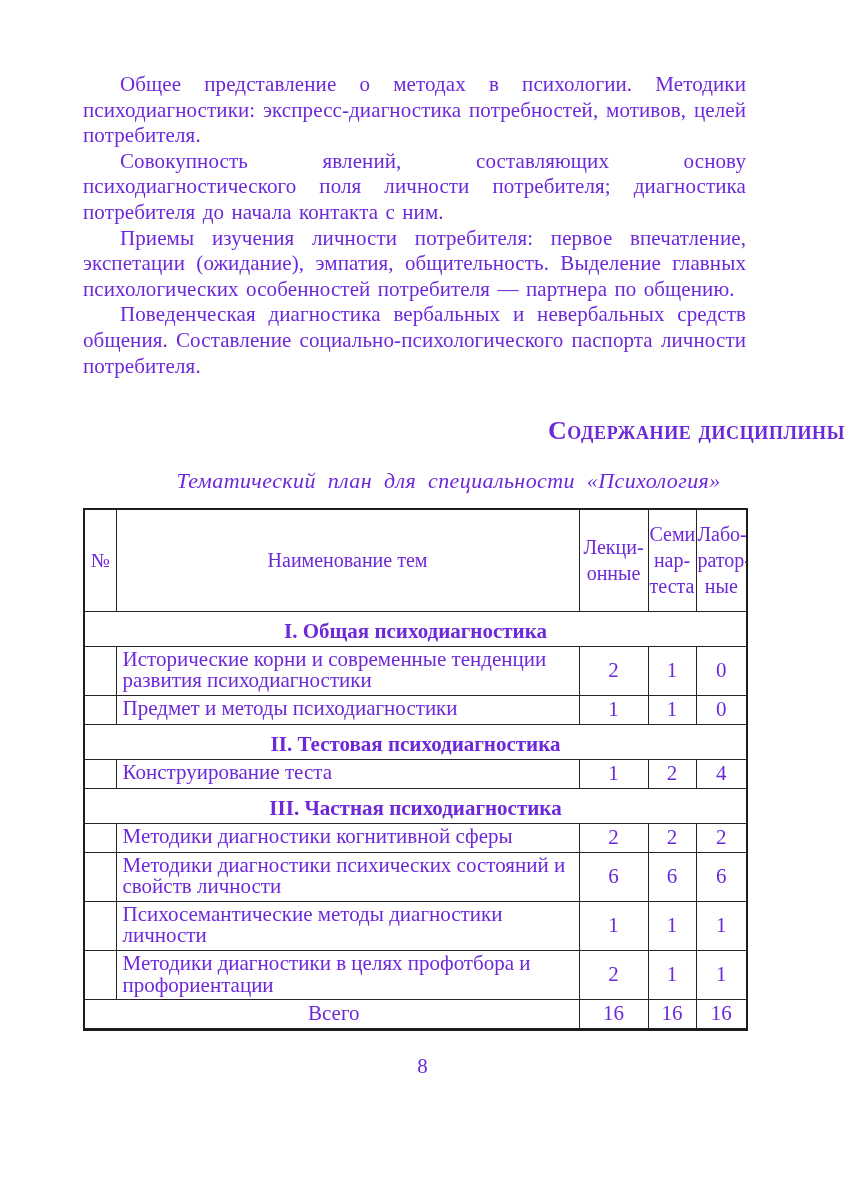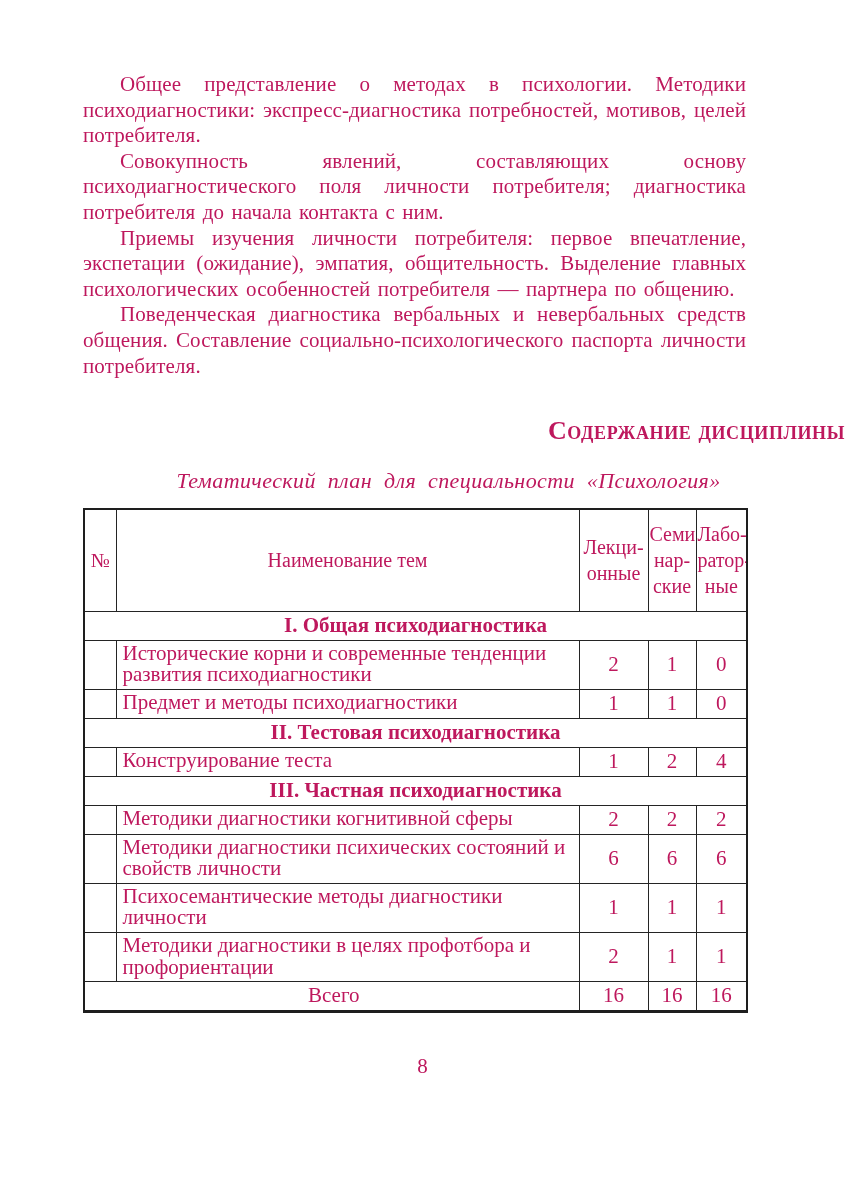--- a/index.html
+++ b/index.html
@@ -2,21 +2,21 @@
 <html><head>
 <meta charset="utf-8">
 <style>
   html, body { margin: 0; padding: 0; background: #ffffff; }
   .page {
     position: relative;
     width: 845px;
     height: 1182px;
     background: #ffffff;
     font-family: "Liberation Serif", serif;
-    color: #be185d;
+    color: #6d28d9;
     overflow: hidden;
   }
   
   .body-text {
     position: absolute;
     left: 83px;
     top: 72px;
     width: 663px;
     font-size: 21px;
     line-height: 25.6px;
@@ -76,21 +76,21 @@
     line-height: 26px;
     text-align: center;
     vertical-align: middle;
     padding: 2px 1px;
   }
   tr.section { height: 29px; }
   tr.section td {
     font-weight: bold;
     text-align: center;
     font-size: 21px;
-    padding: 1px 0 2px 0;
+    padding: 7px 0 2px 0;
   }
   tr.item td.topic {
     font-size: 21px;
     line-height: 21.6px;
     text-align: left;
     vertical-align: middle;
     padding: 2px 4px 3px 6px;
   }
   tr.item { height: 28px; }
   tr.item.two-line { height: 45px; margin-top: 44px; }
@@ -145,21 +145,21 @@
       <tr>
         <th>№</th>
         <th>Наименование тем</th>
         <th>
           <div>Лекци-</div>
           <div>онные</div>
         </th>
         <th>
           <div>Семи-</div>
           <div>нар-</div>
-          <div>ские</div>
+          <div>теста</div>
         </th>
         <th>
           <div>Лабо-</div>
           <div>ратор-</div>
           <div>ные</div>
         </th>
       </tr>
     </thead>
     <tbody>
       <tr class="section">

